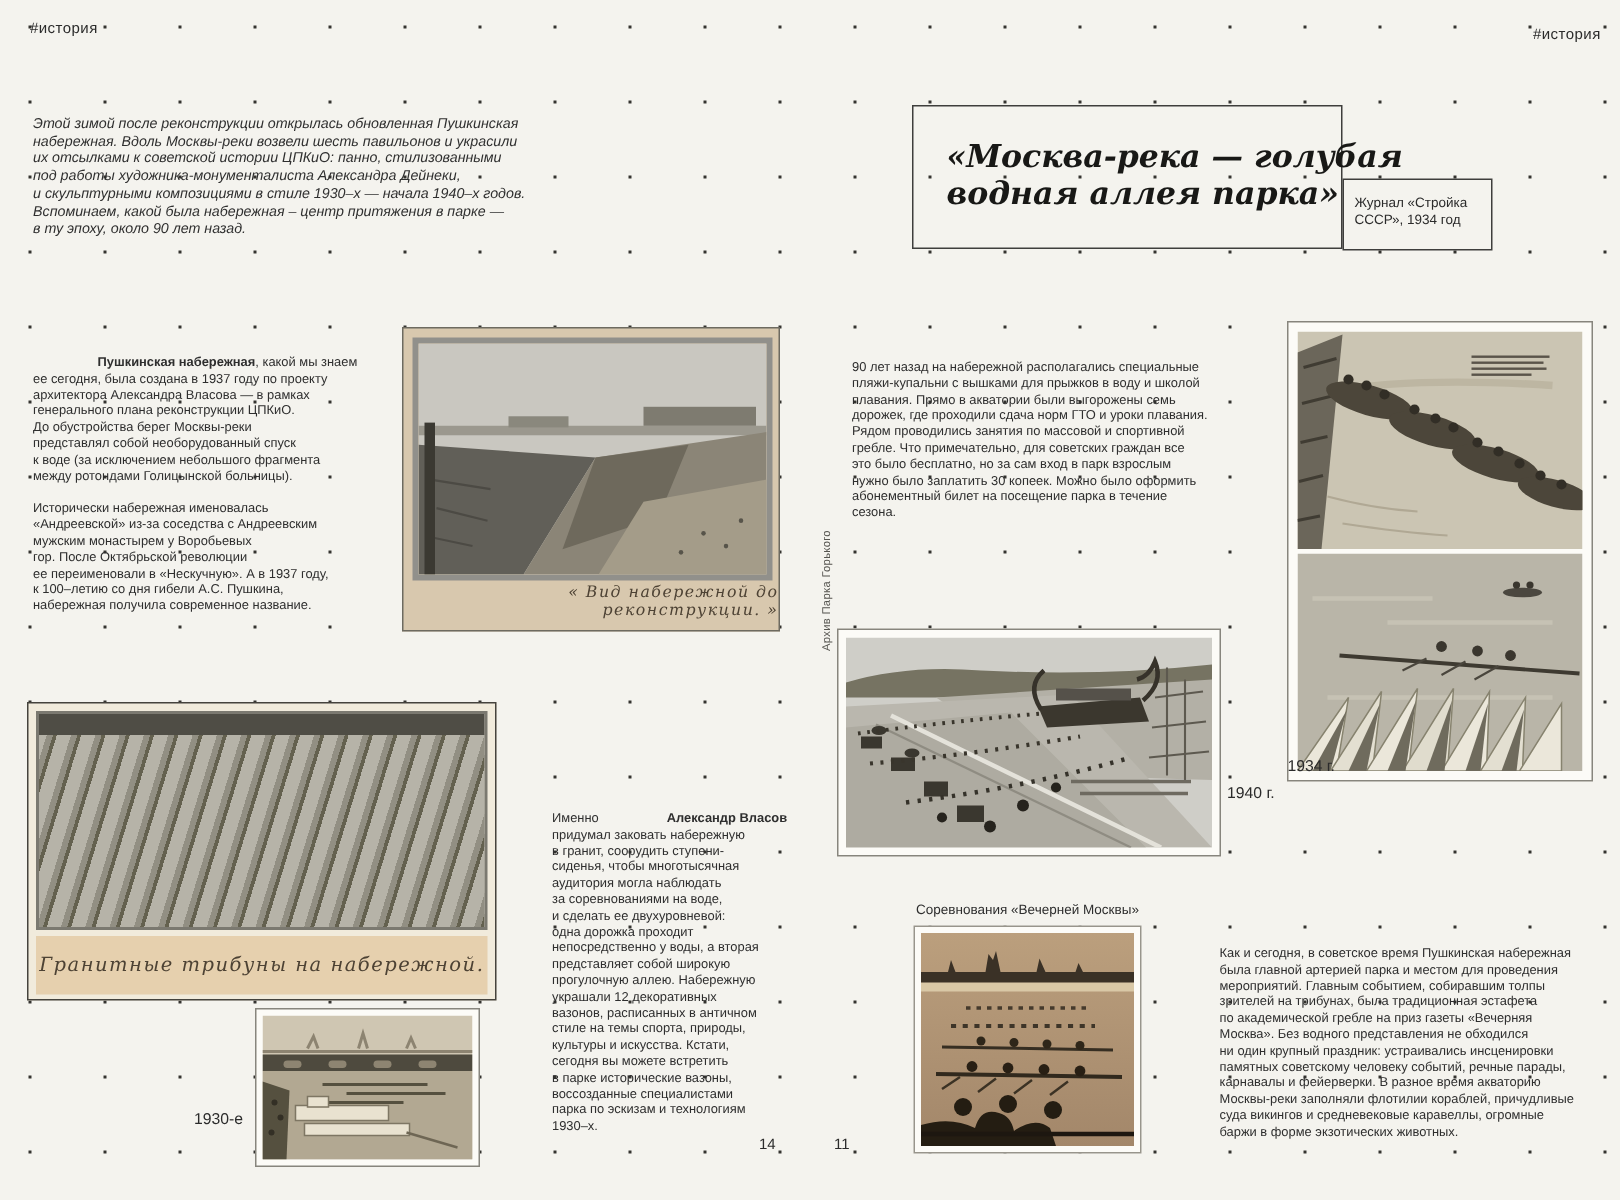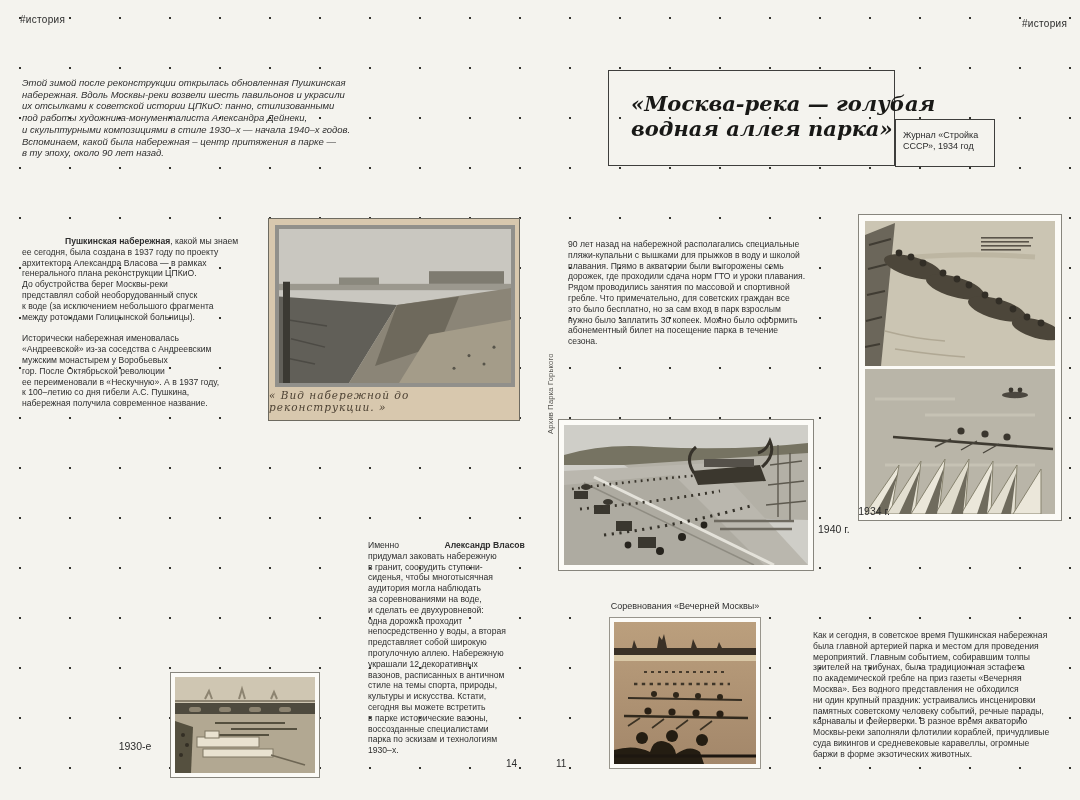--- a/index.html
+++ b/index.html
@@ -52,21 +52,21 @@
   }
   .beige-card .photo{
     position:absolute;left:6px;top:6px;width:232px;height:154px;
     border:4px solid #91908b;
   }
   .hand{
     font-family:"DejaVu Serif","Liberation Serif",serif;font-style:italic;
     color:#4d4234;letter-spacing:1px;
   }
   .beige-card .caption{
-    position:absolute;left:0;right:0;bottom:7px;text-align:left;font-size:10.5px;
+    position:absolute;left:0;right:0;bottom:7px;text-align:right;font-size:10.5px;
   }
   .tall-frame{left:858px;top:214px;width:204px;height:307px;padding:6px;}
   .tall-frame svg{display:block;}
   .frame-1940{left:558px;top:419px;width:256px;height:152px;padding:5px;}
   .granite-card{
     left:18px;top:468px;width:313px;height:199px;background:#f1ebdc;
     border:1px solid #45433d;box-sizing:border-box;padding:5px;
   }
   .granite-photo{
     width:297px;height:142px;border:2px solid #7b7970;box-sizing:content-box;
@@ -251,21 +251,27 @@
           <line x1="226" y1="28" x2="226" y2="96"></line>
         <line x1="206" y1="40" x2="238" y2="36"></line>
           <line x1="204" y1="60" x2="240" y2="56"></line>
         <line x1="202" y1="80" x2="242" y2="76"></line>
       </g>
       <path d="M150,96 h80 M156,104 h72" stroke="#6e6a60" stroke-width="2.4"></path>
     </svg>
   </div>
   <div class="abs small-label" style="left:818px;top:523px;">1940 г.</div>
 
-  <div class="abs small-label" style="left:108px;top:740px;width:54px;text-align:center;">1930-е</div>
+  <div class="abs granite-card">
+    <div class="granite-photo"></div>
+    <div class="granite-strip">
+      <span class="hand">Гранитные трибуны на набережной.</span>
+    </div>
+  </div>
+  <div class="abs small-label" style="left:108px;top:740px;width:54px;text-align:right;">1930-е</div>
 
   <div class="abs photo-frame bridge-frame">
     <svg width="140" height="96" viewBox="0 0 140 96" preserveAspectRatio="none">
       <rect width="140" height="96" fill="#cfc6b2"></rect>
       <path d="M0,24 h140 M30,22 l4,-8 l3,8 M64,22 l3,-10 l3,10 M96,22 l3,-7 l3,7" stroke="#8d8471" stroke-width="2" fill="none"></path>
       <rect y="26" width="140" height="11" fill="#4e4a3e"></rect>
       <g fill="#8d8471">
           <rect x="14" y="30" width="12" height="5" rx="2.5"></rect>
           <rect x="44" y="30" width="12" height="5" rx="2.5"></rect>
           <rect x="74" y="30" width="12" height="5" rx="2.5"></rect>

